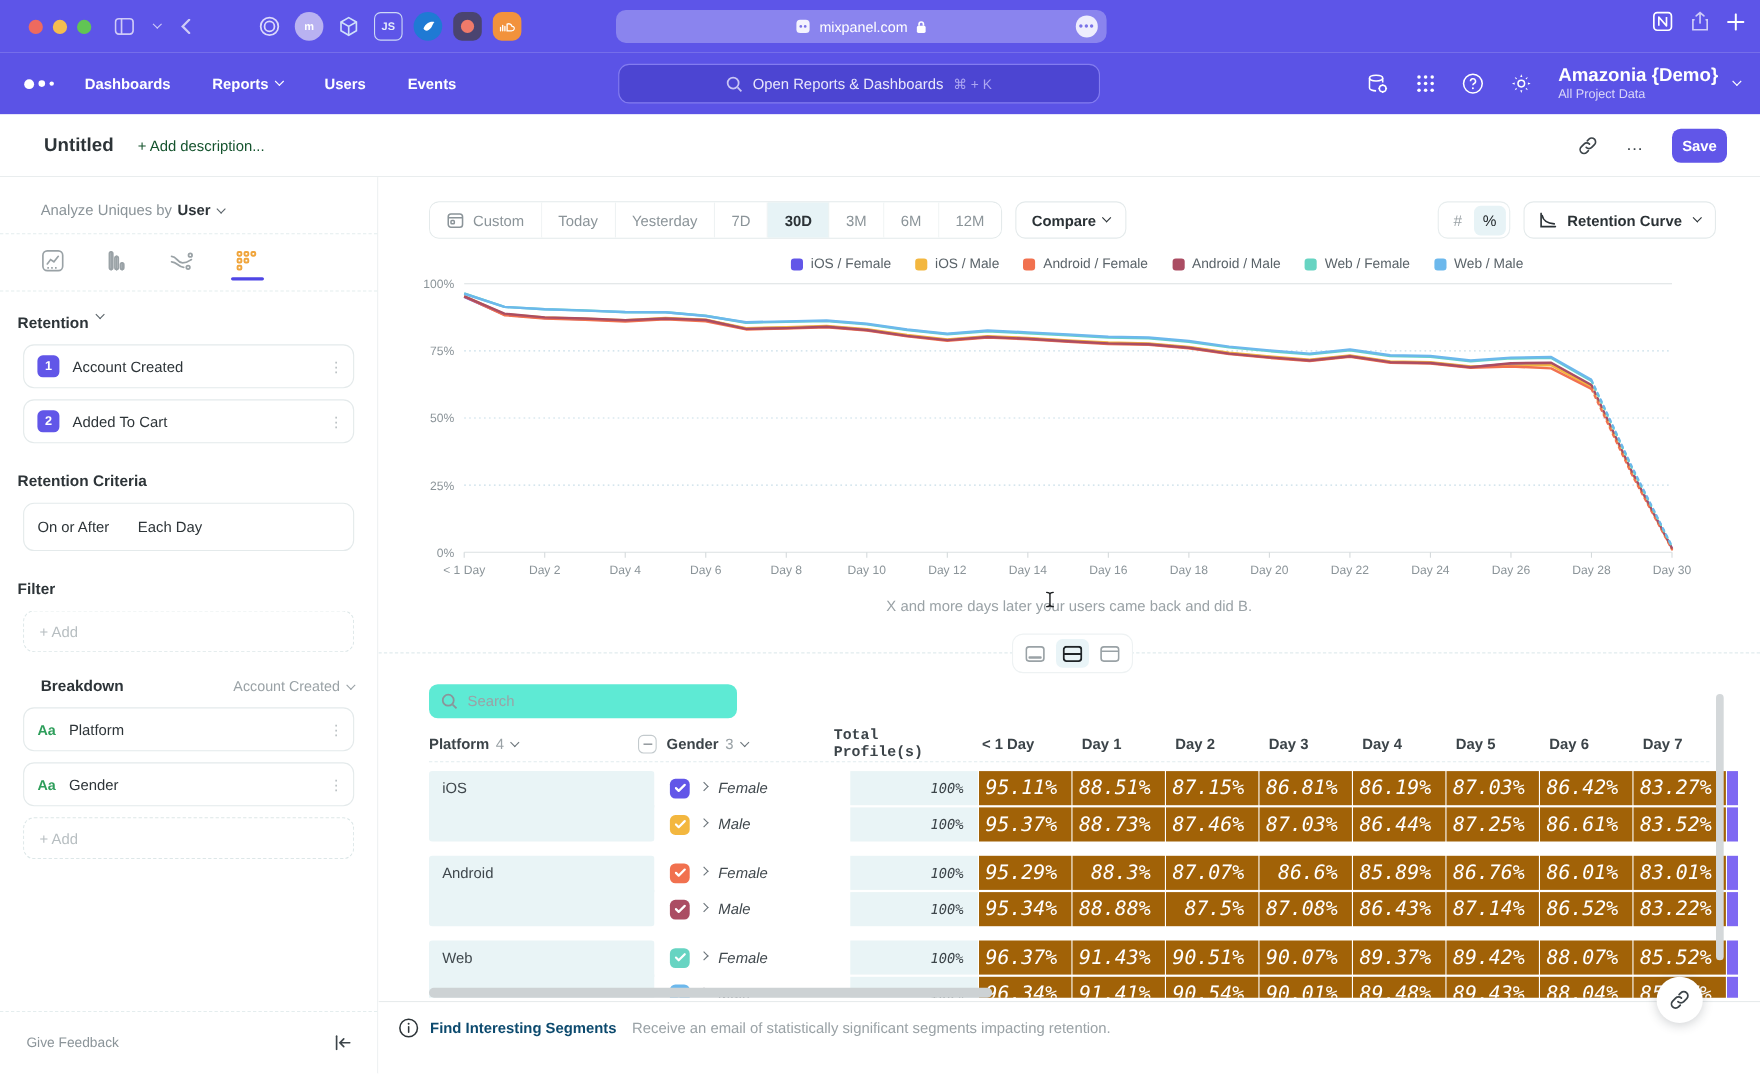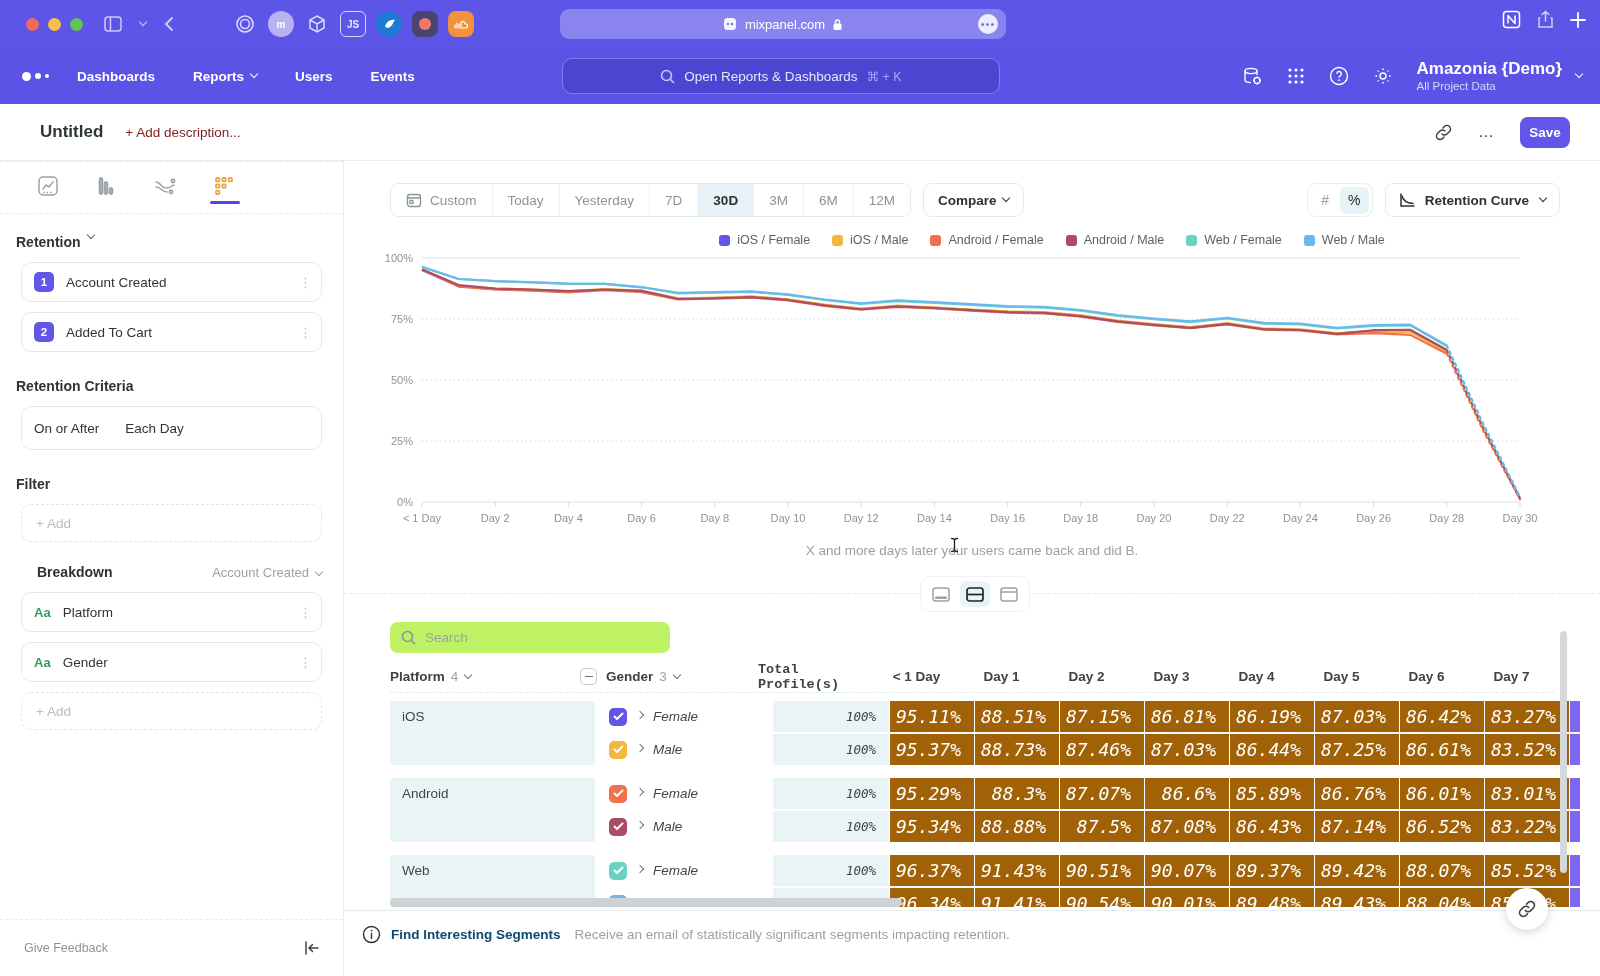--- a/index.html
+++ b/index.html
@@ -29,21 +29,21 @@
   #org { text-align:left; line-height:1.25; }
   #org .t1 { font-size:17px; font-weight:bold; }
   #org .t2 { font-size:11.5px; color:#d9d6f8; }
 
   .chev { display:inline-block; width:6px; height:6px; border-right:1.5px solid currentColor; border-bottom:1.5px solid currentColor; transform:rotate(45deg); margin-left:7px; position:relative; top:-2px; }
   .chev.right { transform:rotate(-45deg); }
 
   
   #report-header { position:absolute; left:0; top:104px; width:1600px; height:57px; background:#fff; border-bottom:1px solid #e9edee; display:flex; align-items:center; }
   #report-title { font-size:17px; font-weight:bold; color:#2d3438; margin-left:40px; }
-  #report-desc { font-size:13.5px; color:#7f1d1d; margin-left:22px; }
+  #report-desc { font-size:13.5px; color:#14532d; margin-left:22px; }
   #header-actions { position:absolute; right:30px; display:flex; align-items:center; gap:26px; }
   #save-btn { background:#6156e8; color:#fff; font-size:13.5px; font-weight:bold; border:none; border-radius:8px; width:50px; height:31px; cursor:pointer; }
   .ghost-ic { color:#3c4449; font-size:16px; }
 
   
   #sidebar { position:absolute; left:0; top:161px; width:344px; height:815px; background:#fff; border-right:1px solid #e9edee; }
   .sb-pad { padding:0 21px; }
   #analyze-row { padding:22px 21px 14px 37px; font-size:13.5px; color:#8b9499; }
   #analyze-row b { color:#2d3438; margin-left:5px; }
   #sb-tabs { display:flex; gap:36px; padding:13px 0 10px 37px; border-top:1px dashed #e4edee; border-bottom:1px dashed #e4edee; }
@@ -86,21 +86,21 @@
 
   #caption { position:absolute; left:0; top:382px; width:1256px; text-align:center; color:#9aa2a6; font-size:13.5px; }
   #cursor-ibeam { position:absolute; left:606px; top:376px; color:#1c1f21; }
 
   #split-div { position:absolute; left:0; top:432px; width:1256px; border-top:1px dashed #e1ecee; }
   #view-toggle { position:absolute; left:576px; top:415px; background:#fff; border:1px solid #eef2f3; border-radius:10px; display:flex; align-items:center; padding:4px 5px; gap:4px; }
   .vt-btn { width:30px; height:26px; border:none; background:transparent; border-radius:6px; display:flex; align-items:center; justify-content:center; color:#9aa2a6; cursor:pointer; }
   .vt-btn.active { background:#e9f4f7; color:#1f2427; }
 
   
-  #search-box { position:absolute; left:46px; top:461px; width:280px; height:31px; background:#bef264; border-radius:8px; display:flex; align-items:center; padding:0 11px; gap:9px; }
+  #search-box { position:absolute; left:46px; top:461px; width:280px; height:31px; background:#5eead4; border-radius:8px; display:flex; align-items:center; padding:0 11px; gap:9px; }
   #search-box input { border:none; background:transparent; outline:none; font-size:13.5px; color:#3c4449; width:220px; }
   #search-box input::placeholder { color:#9aa2a6; }
 
   #table-header { position:absolute; left:46px; top:502px; display:flex; align-items:center; height:30px; border-bottom:1px dashed #e1ecee; padding-bottom:2px; }
   .th { font-size:13.5px; font-weight:bold; color:#3c4449; display:flex; align-items:center; }
   .th .cnt { color:#9aa2a6; font-weight:normal; margin-left:6px; }
   .th-platform { width:190px; }
   .th-gender { width:178px; }
   .th-total { width:116px; justify-content:center; padding-right:14px;font-family:Liberation Mono, monospace; }
   .th-day { width:85px; justify-content:center; }
@@ -303,20 +303,23 @@
           <path d="M7 10 a3.5 3.5 0 0 0 5 0 l2.5-2.5 a3.5 3.5 0 0 0-5-5 L8 4"></path>
           <path d="M10 7 a3.5 3.5 0 0 0-5 0 L2.5 9.5 a3.5 3.5 0 0 0 5 5 L9 13"></path>
         </svg>
     </span>
     <span class="ghost-ic">…</span>
     <button id="save-btn">Save</button>
   </div>
 </div>
 
 <div id="sidebar">
+  <div id="analyze-row">
+    <span>Analyze Uniques by</span><b>User</b><span class="chev" style="color:#5a6369"></span>
+  </div>
   <div id="sb-tabs">
     <span class="sb-tab">
       <svg width="22" height="22" viewBox="0 0 22 22" fill="none" stroke="currentColor" stroke-width="1.5">
           <rect x="2" y="2" width="18" height="18" rx="4"></rect>
           <path d="M6 14 L9 10 L12 12 L16 7" stroke-linecap="round"></path>
           <path d="M6 17.5 H16" stroke-dasharray="1.5,2"></path>
         </svg>
     </span>
     <span class="sb-tab">
       <svg width="22" height="22" viewBox="0 0 22 22" fill="none" stroke="currentColor" stroke-width="1.6" stroke-linecap="round">

